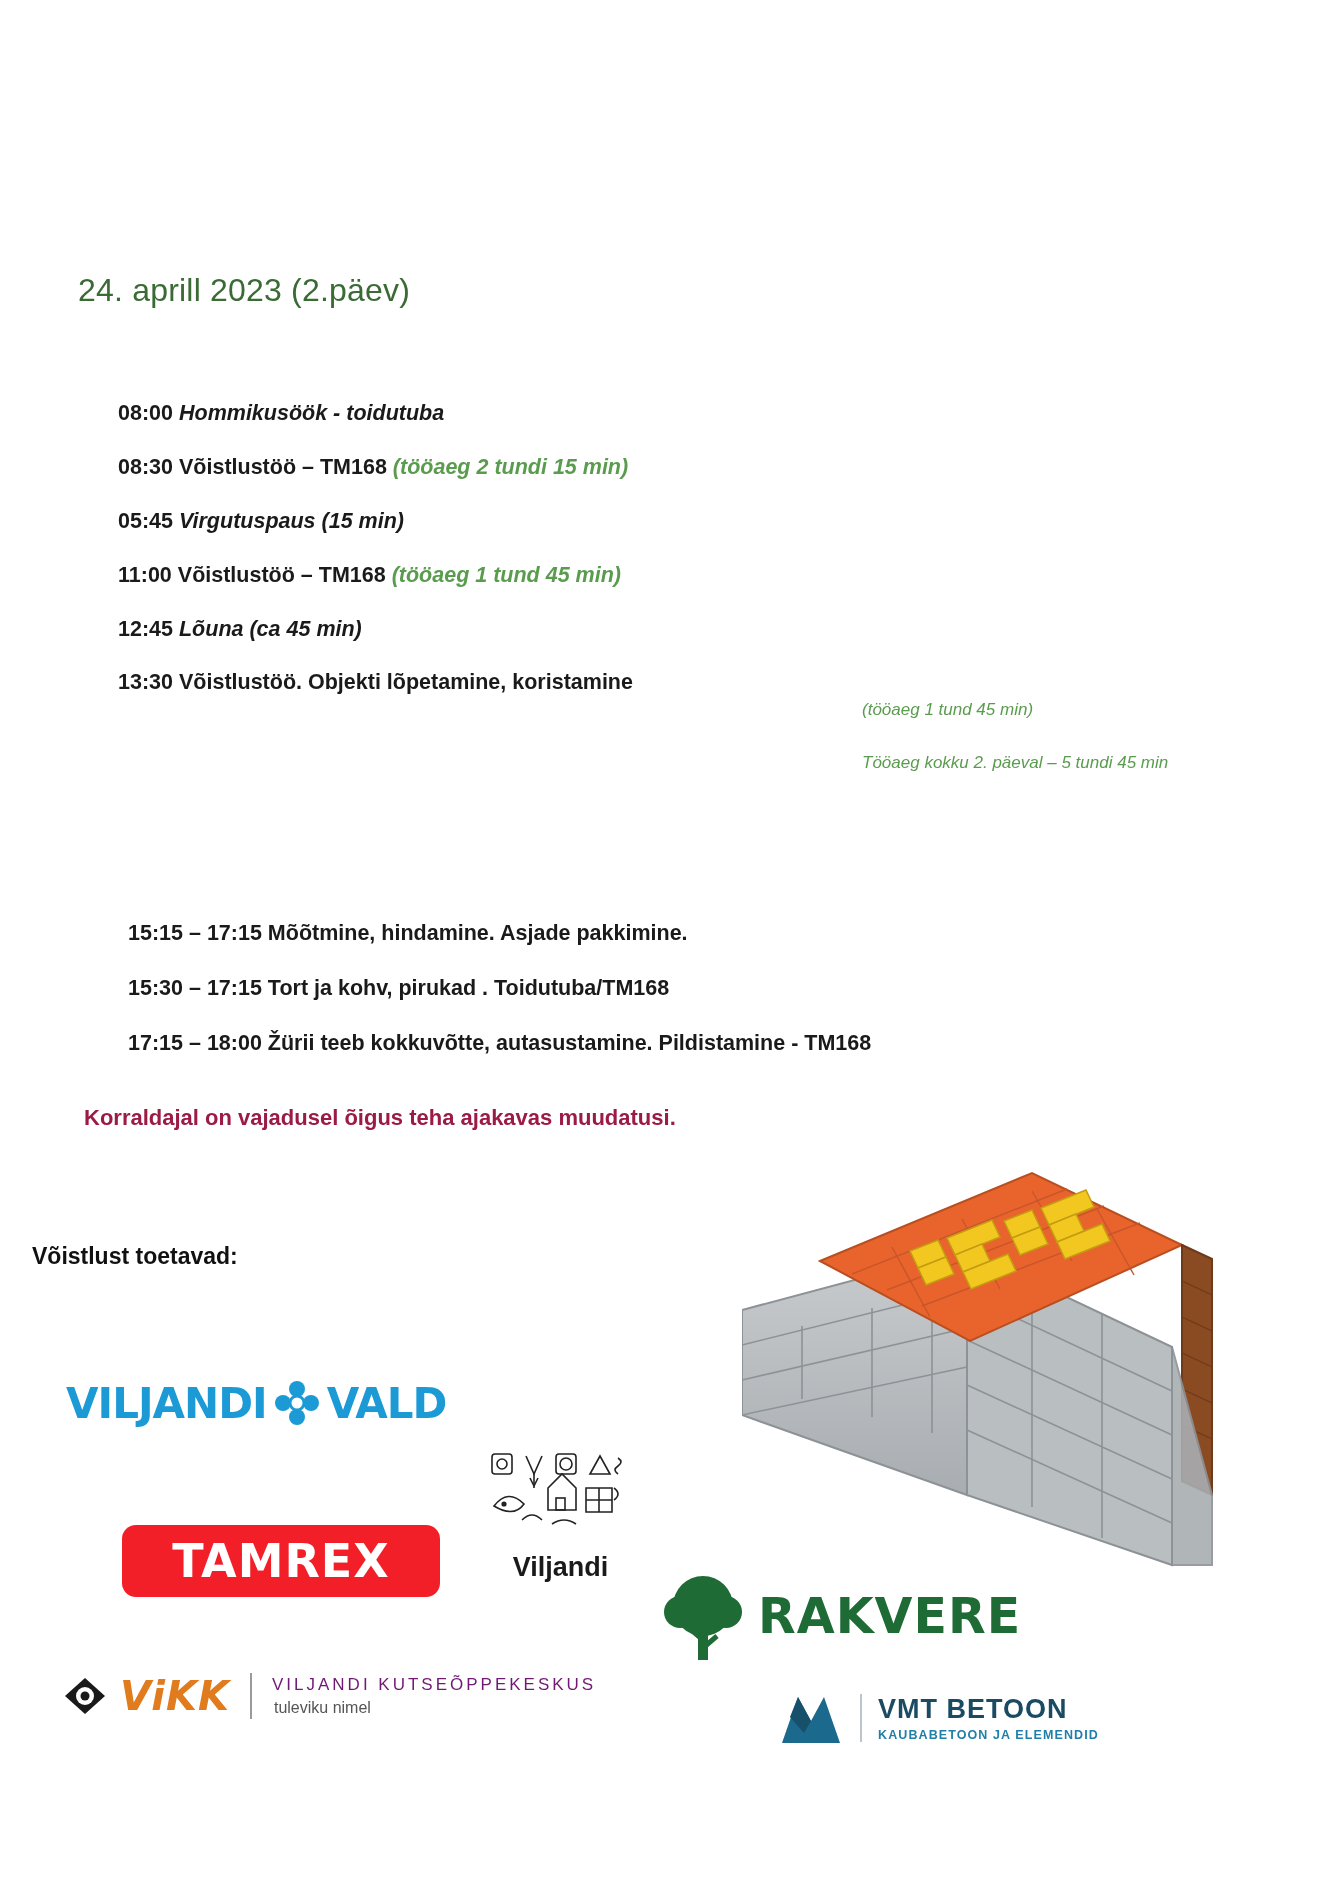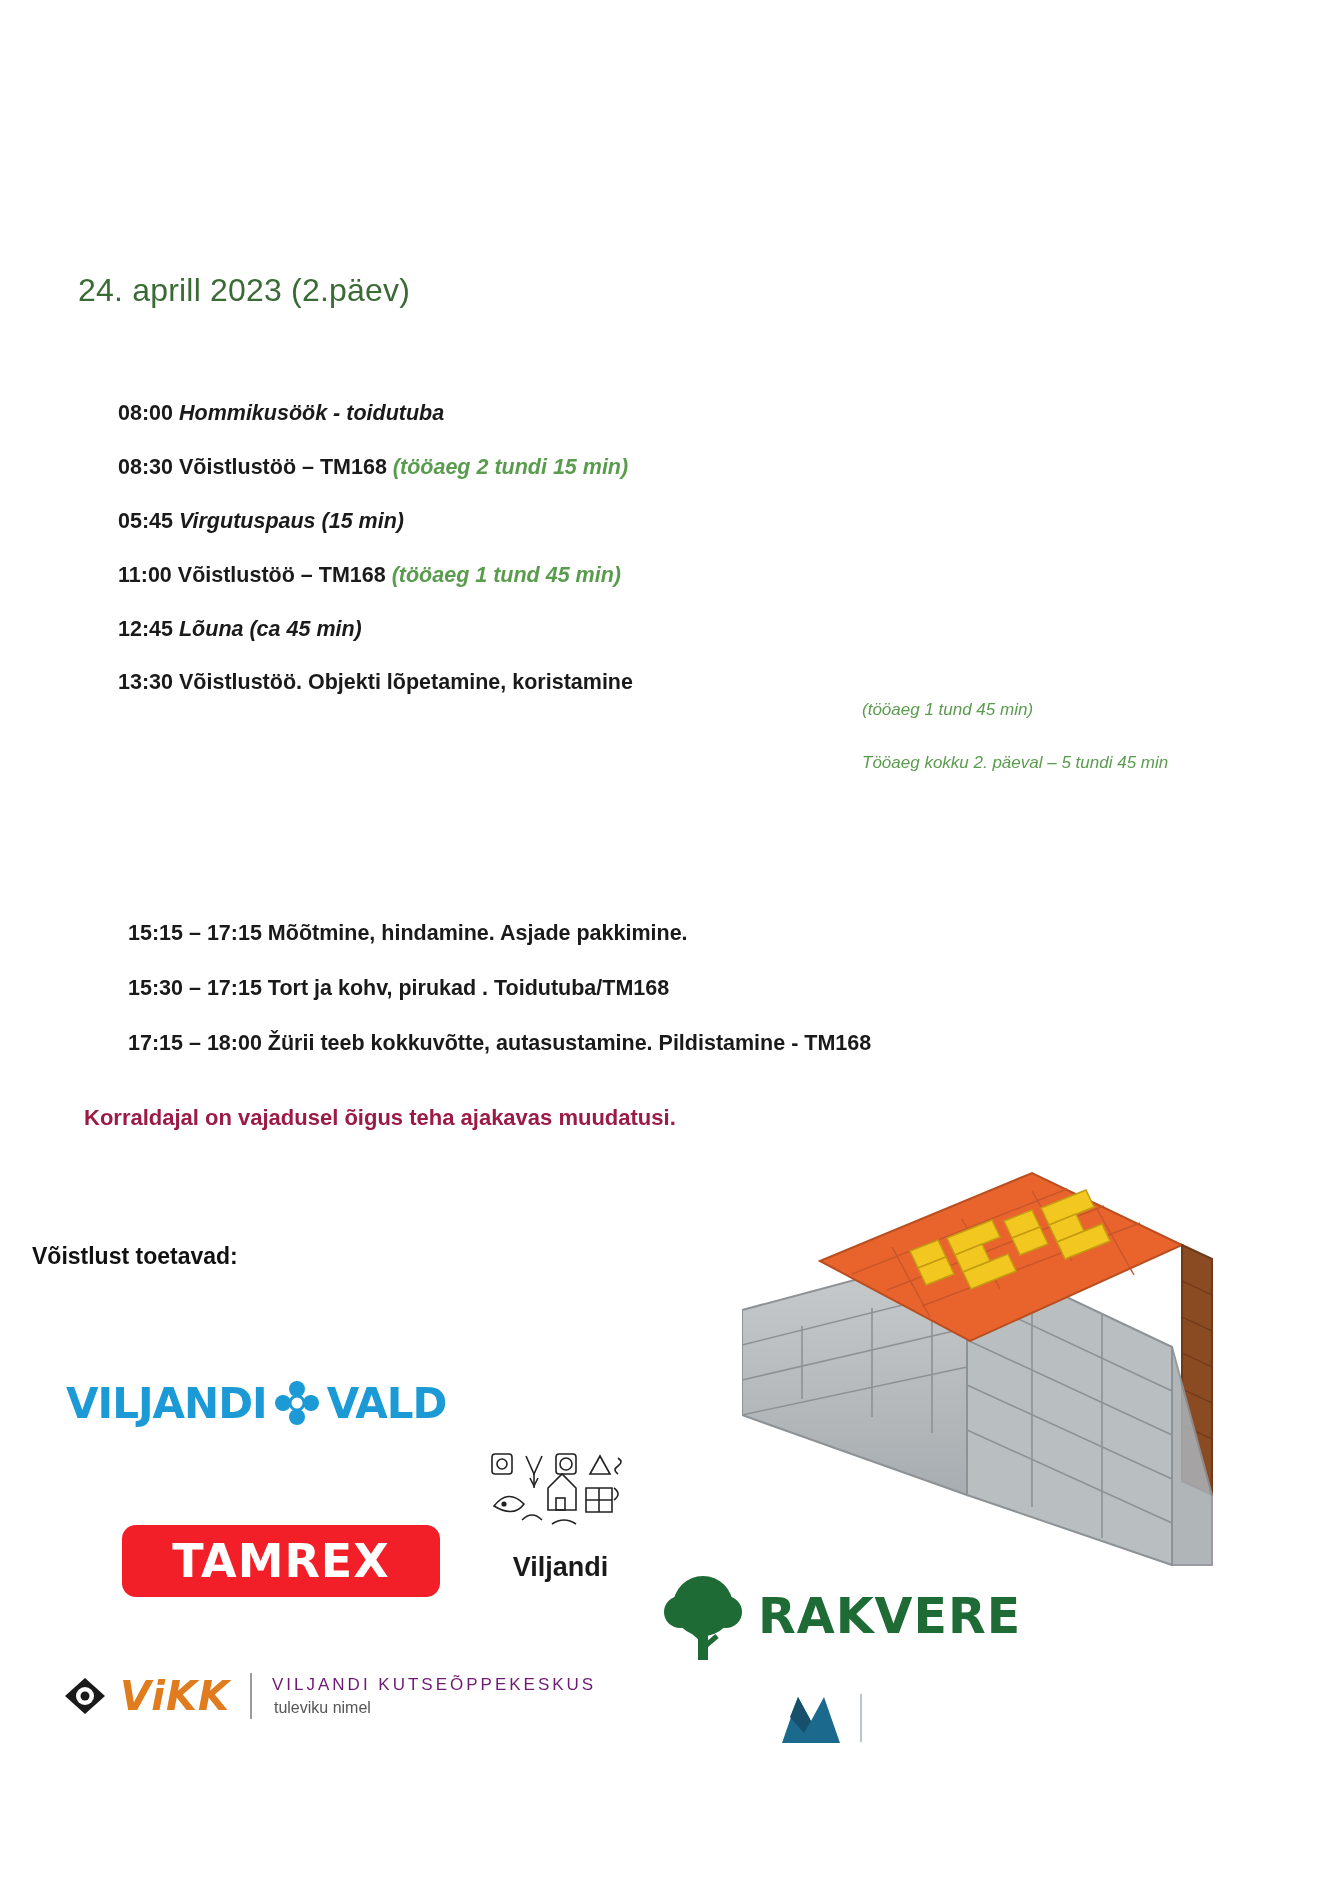--- a/index.html
+++ b/index.html
@@ -475,15 +475,19 @@
   </div>
 
   <div class="logo logo-vmt">
     <span class="vmt-mark">
       <svg width="66" height="54" viewBox="0 0 66 54">
         <polygon points="4,52 20,6 33,30 46,6 62,52" fill="#1b6a8e"></polygon>
         <polygon points="20,6 33,30 26,42 12,26" fill="#17506b"></polygon>
       </svg>
     </span>
     <span class="vmt-div"></span>
+    <span class="vmt-right">
+      <div class="vmt-name">VMT BETOON</div>
+      <div class="vmt-sub">KAUBABETOON JA ELEMENDID</div>
+    </span>
   </div>
 
 </div>
 
 </body></html>

